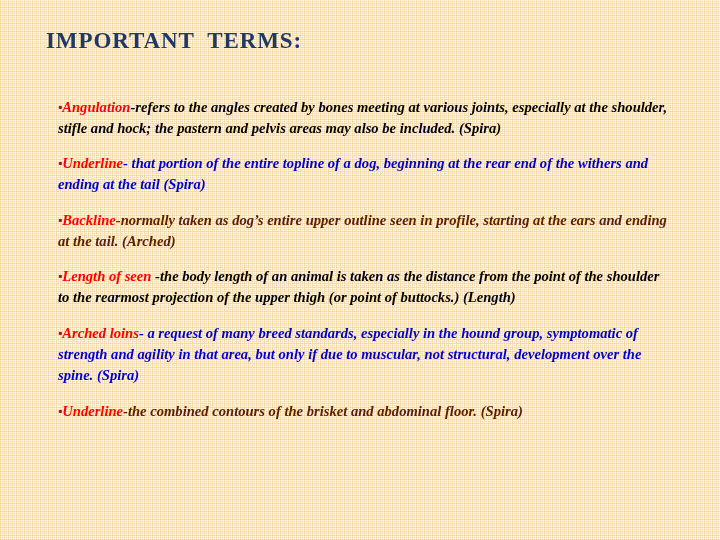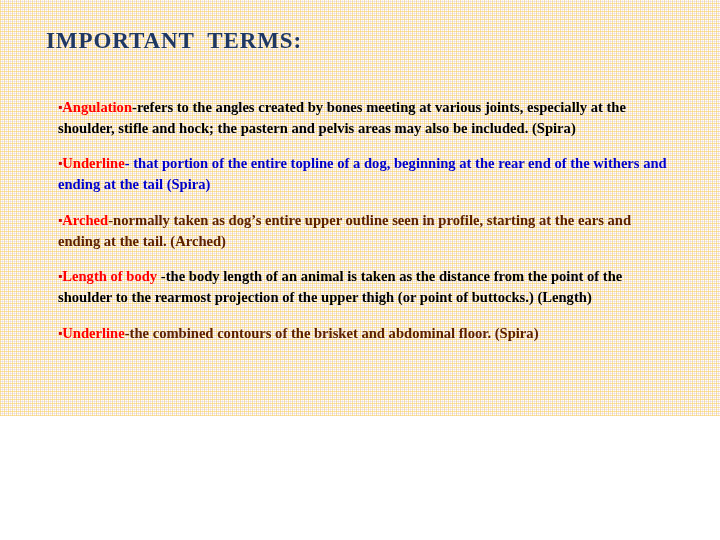--- a/index.html
+++ b/index.html
@@ -11,21 +11,21 @@
     width: 720px;
     height: 540px;
     overflow: hidden;
     font-family: "Liberation Serif", "DejaVu Serif", serif;
   }
 
   
   #slide {
     position: relative;
     width: 720px;
-    height: 416px;
+    height: 540px;
     background-color: #FFFEF7;
     background-image:
       
       repeating-linear-gradient(0deg,
         rgba(196,170,210,0.26) 0px, rgba(196,170,210,0.26) 1px,
         rgba(255,255,255,0) 1px, rgba(255,255,255,0) 4px),
       repeating-linear-gradient(90deg,
         rgba(214,150,160,0.20) 0px, rgba(214,150,160,0.20) 1px,
         rgba(255,255,255,0) 1px, rgba(255,255,255,0) 4px),
       
@@ -63,20 +63,21 @@
   }
 
   .term {
     position: relative;
     font-size: 14.6px;
     font-weight: bold;
     line-height: 1.44;
     margin-bottom: 13px;
     text-indent: 0;
     font-family: "Liberation Serif", "DejaVu Serif", serif;
+    font-style: italic;
   }
   .term:last-child { margin-bottom: 16px; }
 
   .bullet {
     color: #D40000;
     font-size: 12px;
     line-height: 1;
     vertical-align: 1.5px;
     letter-spacing: 0;
     margin-right: 0px;
@@ -98,18 +99,19 @@
 <body>
 
 <div id="slide">
 
   <div id="title">IMPORTANT  TERMS:</div>
 
   <div id="terms">
 
   <p class="term"><span class="bullet">▪</span><span class="term-name">Angulation</span><span class="term-def c-black">-refers to the angles created by bones meeting at various joints,  especially at the shoulder, stifle and hock; the pastern and pelvis areas may also be included. (Spira)</span></p>
       <p class="term"><span class="bullet">▪</span><span class="term-name">Underline</span><span class="term-def c-blue">- that portion of the entire topline of a dog, beginning at the rear end of the withers and ending at the tail (Spira)</span></p>
-      <p class="term"><span class="bullet">▪</span><span class="term-name">Arched</span><span class="term-def c-brown">-normally taken as dog’s entire upper outline seen in profile, starting at the ears and ending at the tail. (Arched)</span></p>
-      <p class="term"><span class="bullet">▪</span><span class="term-name">Length of body </span><span class="term-def c-black">-the body length of an animal is taken as the distance from the point of the shoulder to the rearmost projection of the upper thigh (or point of buttocks.) (Length)</span></p>
+      <p class="term"><span class="bullet">▪</span><span class="term-name">Backline</span><span class="term-def c-brown">-normally taken as dog’s entire upper outline seen in profile, starting at the ears and ending at the tail. (Arched)</span></p>
+      <p class="term"><span class="bullet">▪</span><span class="term-name">Length of seen </span><span class="term-def c-black">-the body length of an animal is taken as the distance from the point of the shoulder to the rearmost projection of the upper thigh (or point of buttocks.) (Length)</span></p>
+      <p class="term"><span class="bullet">▪</span><span class="term-name">Arched loins</span><span class="term-def c-blue">- a request of many breed standards, especially in the hound group, symptomatic of strength and agility in that area, but only if due to muscular, not structural, development over the spine. (Spira)</span></p>
       <p class="term"><span class="bullet">▪</span><span class="term-name">Underline</span><span class="term-def c-brown">-the combined contours of the brisket and abdominal floor. (Spira)</span></p>
     </div>
 
 </div>
 
 </body></html>

